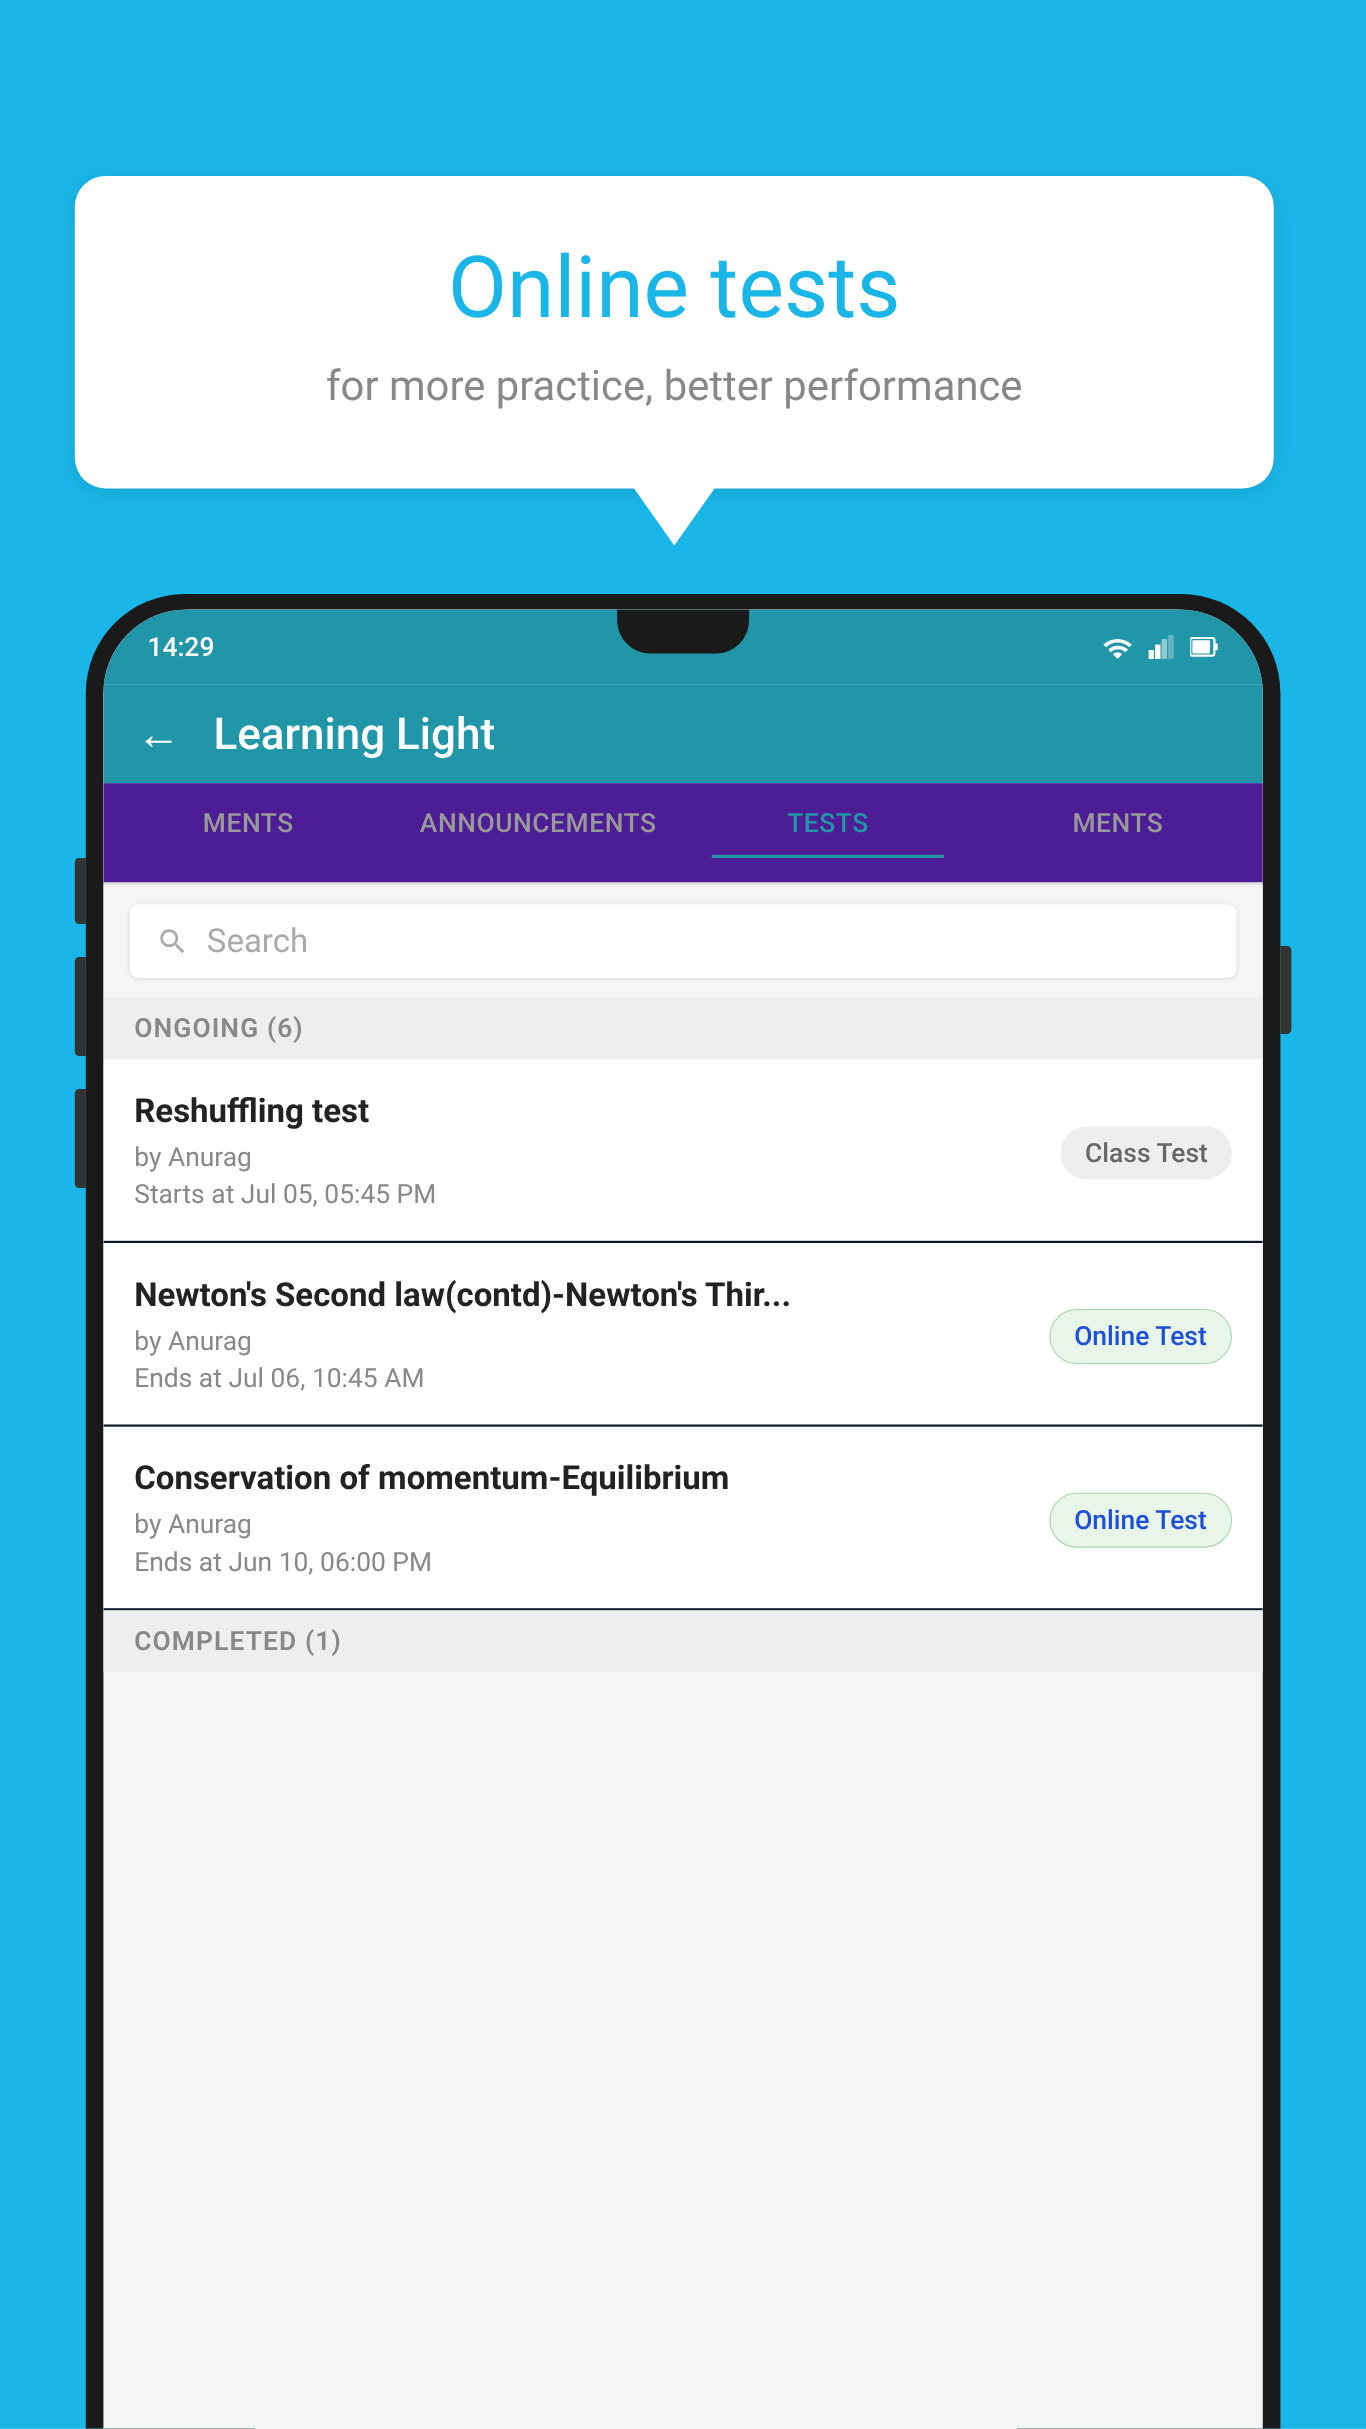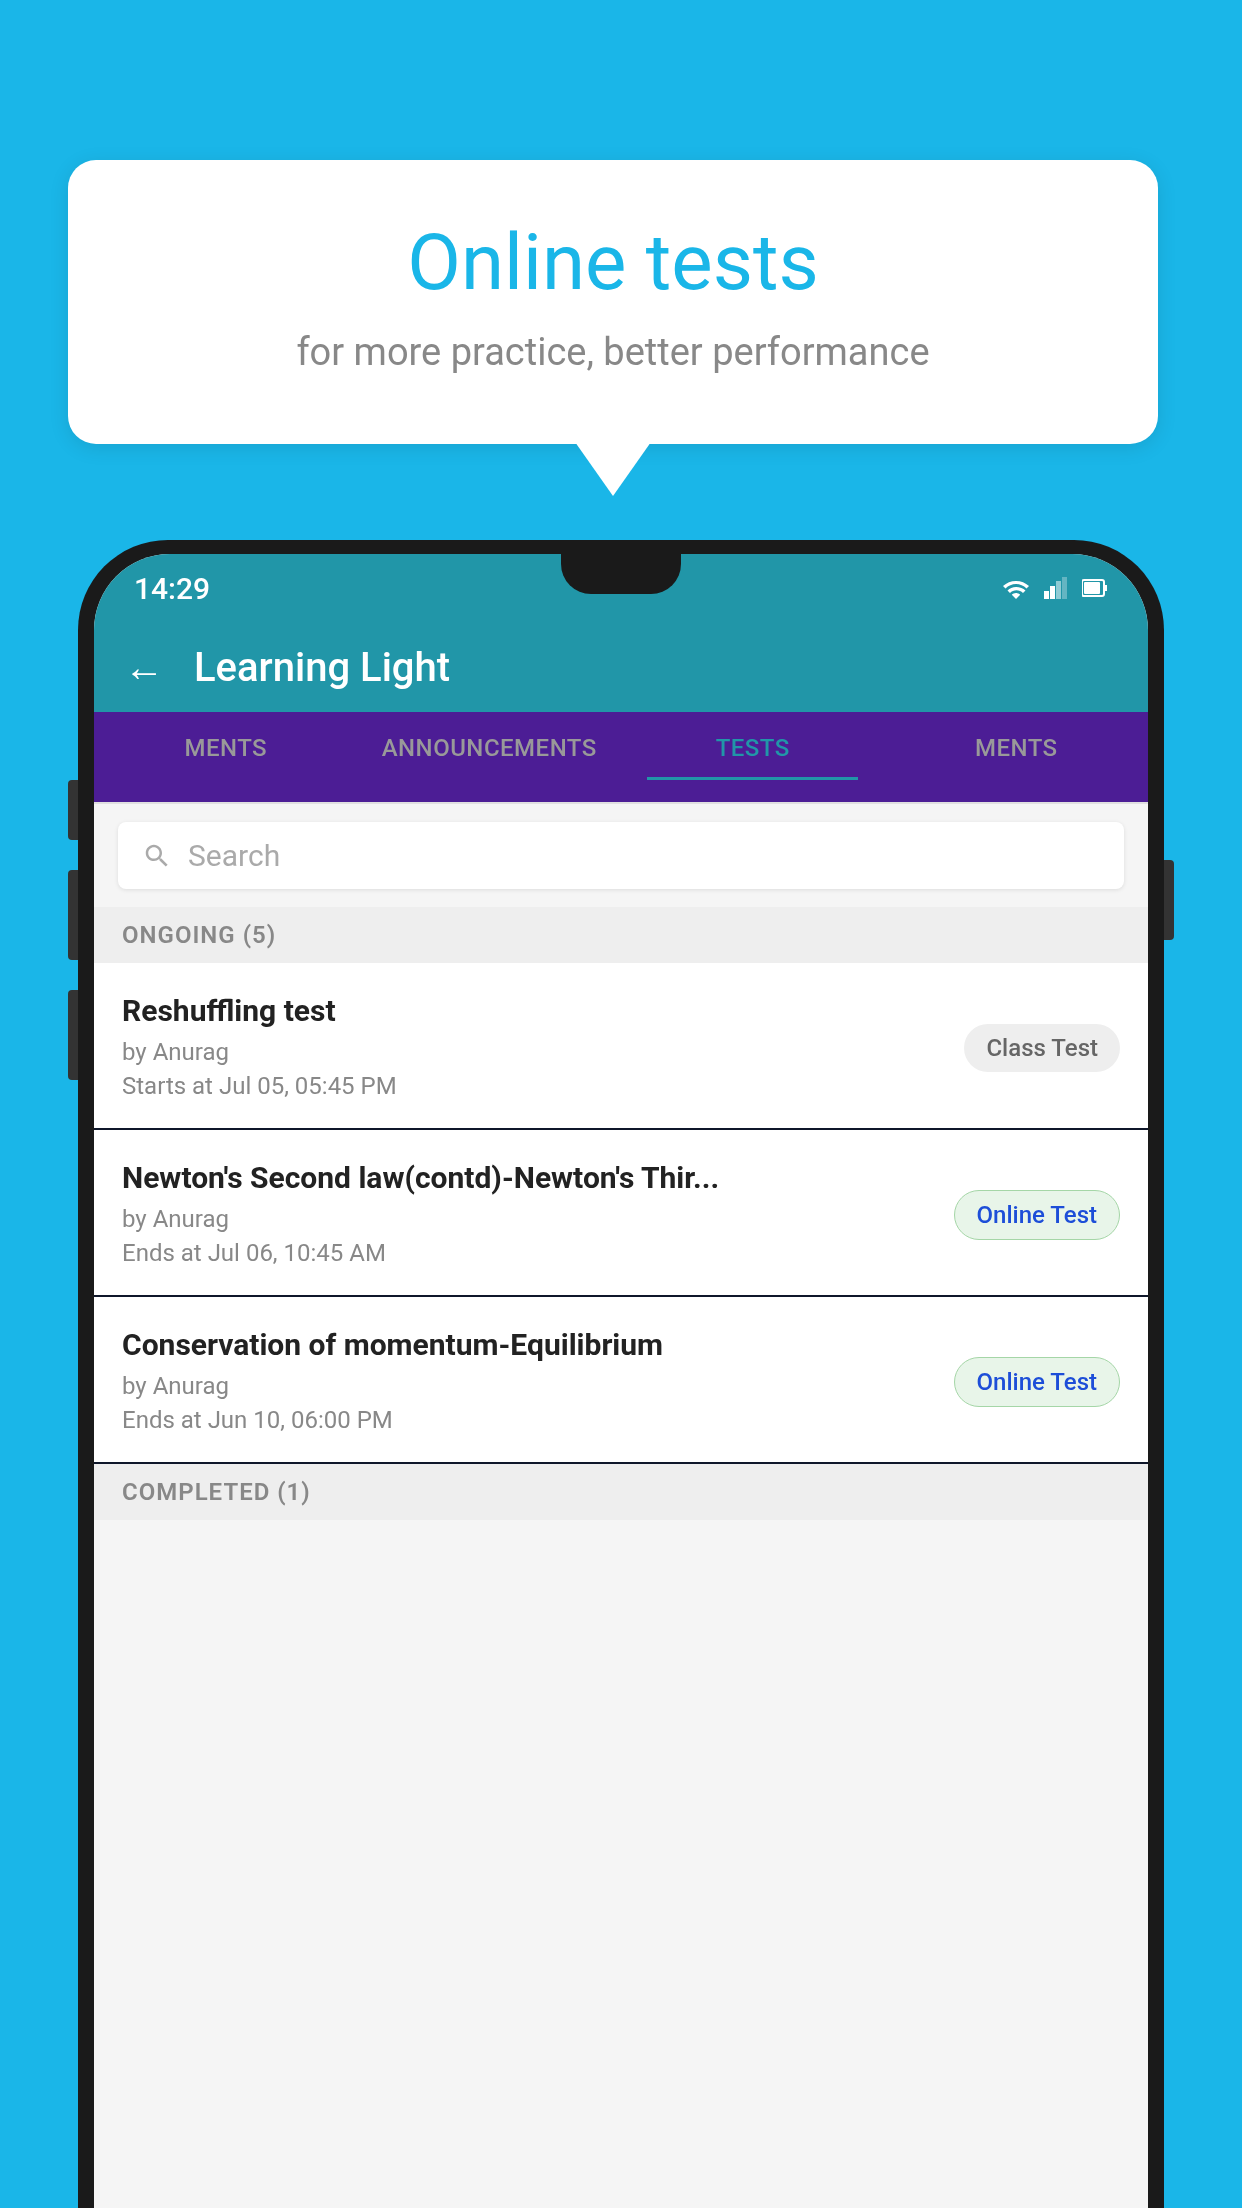--- a/index.html
+++ b/index.html
@@ -75,21 +75,21 @@
       background: #2196a8;
       height: 68px;
       display: flex;
       align-items: center;
       justify-content: space-between;
       padding: 0 40px;
       position: relative;
     }
     .status-time {
       color: white;
-      font-size: 30px;
+      font-size: 24px;
       font-weight: 500;
     }
     .status-icons {
       display: flex;
       align-items: center;
       gap: 14px;
     }
     .status-icons svg {
       fill: white;
     }
@@ -338,21 +338,21 @@
 
     <div class="search-container">
       <div class="search-bar">
         <svg width="30" height="30" viewBox="0 0 24 24" fill="#aaa">
           <path d="M15.5 14h-.79l-.28-.27C15.41 12.59 16 11.11 16 9.5 16 5.91 13.09 3 9.5 3S3 5.91 3 9.5 5.91 16 9.5 16c1.61 0 3.09-.59 4.23-1.57l.27.28v.79l5 4.99L20.49 19l-4.99-5zm-6 0C7.01 14 5 11.99 5 9.5S7.01 5 9.5 5 14 7.01 14 9.5 11.99 14 9.5 14z"></path>
         </svg>
         <span class="search-placeholder">Search</span>
       </div>
     </div>
 
-    <div class="section-header">ONGOING (5)</div>
+    <div class="section-header">ONGOING (6)</div>
 
     <div class="test-list">
 
       <div class="test-item">
         <div class="test-info">
           <div class="test-name">Reshuffling test</div>
           <div class="test-author">by Anurag</div>
           <div class="test-date">Starts at  Jul 05, 05:45 PM</div>
         </div>
         <span class="test-badge badge-class">Class Test</span>

